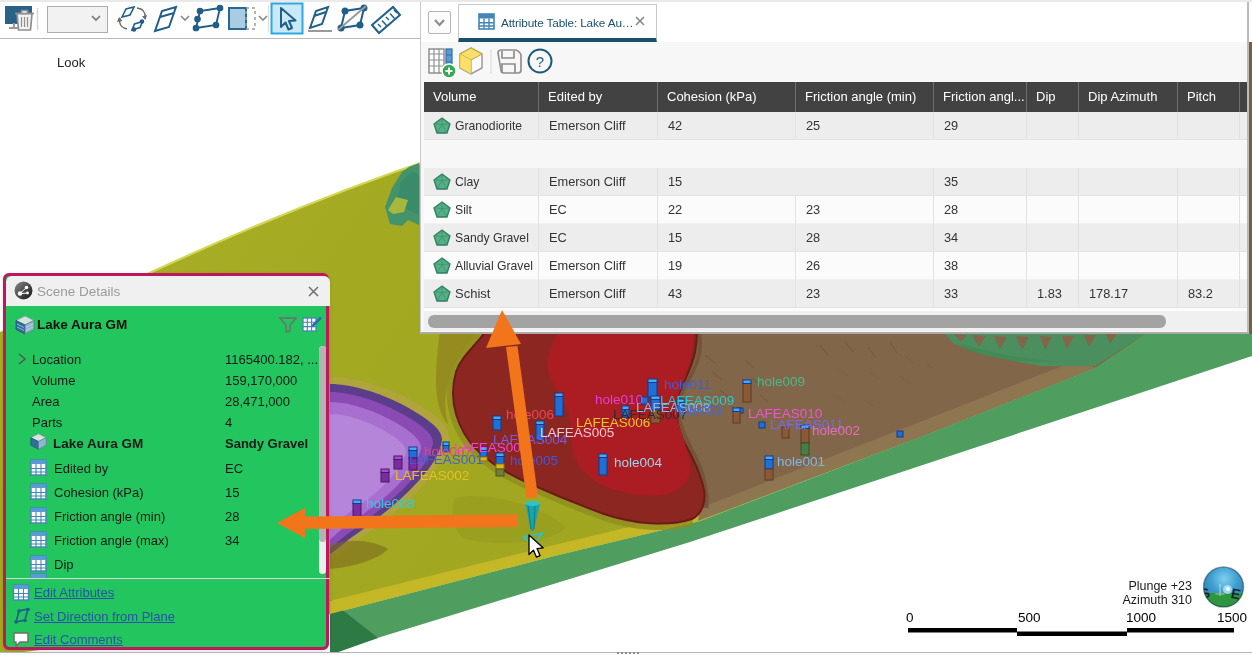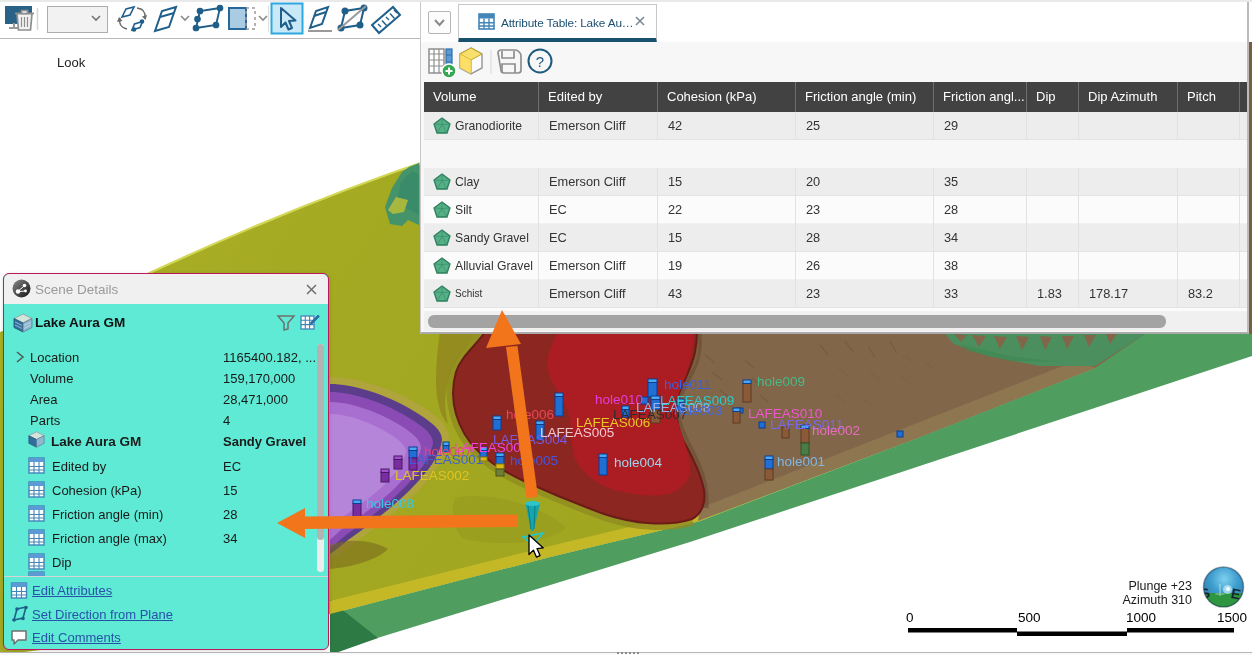--- a/index.html
+++ b/index.html
@@ -23,21 +23,21 @@
   .hc{position:absolute;top:0;height:30px;color:#fff;font-size:13px;line-height:30px;padding-left:9px;
       border-left:1px solid #6e6e6e;box-sizing:border-box;overflow:hidden;white-space:nowrap;}
   .row{position:absolute;left:3px;width:823px;height:28px;box-shadow:inset 0 -1px 0 rgba(0,0,0,0.04);}
   .cell{position:absolute;top:0;height:28px;font-size:12.8px;color:#333;line-height:28px;padding-left:10px;
       border-left:1px solid #e2e2e2;box-sizing:border-box;overflow:hidden;white-space:nowrap;}
   .odd{background:#ededed;}
   .even{background:#fbfbfb;}
   #hscroll{position:absolute;left:3px;top:312px;width:823px;height:19px;background:#f0f0f0;}
   #hthumb{position:absolute;left:4px;top:3px;width:738px;height:13px;background:#a3a3a3;border-radius:6px;}
   
-  #sd{left:3px;top:273px;width:326px;height:377px;background:#5eead4;border:1px solid #be185d;border-radius:6px;
+  #sd{left:3px;top:273px;width:326px;height:377px;background:#22c55e;border:3px solid #be185d;border-radius:6px;
       z-index:30;box-sizing:border-box;box-shadow:0 1px 4px rgba(0,0,0,.15);}
   #sdtitle{position:absolute;left:0;top:0;width:324px;height:30px;background:#f0f0f0;border-radius:6px 6px 0 0;}
   #sdtitle .t{position:absolute;left:31px;top:8px;font-size:13.5px;color:#9a9a9a;}
   .sdrow{position:absolute;left:0;width:310px;height:21px;font-size:13px;color:#1a1a1a;}
   .sdlbl{position:absolute;top:3px;white-space:nowrap;}
   .sdval{position:absolute;left:219px;top:3px;white-space:nowrap;}
   .sdlink{position:absolute;left:28px;font-size:13px;color:#2853a8;text-decoration:underline;}
   
   #status{left:0;top:652px;width:1252px;height:3px;background:#fafafa;border-top:1px solid #b5b5b5;z-index:40;box-sizing:border-box;}
 </style>
@@ -382,21 +382,20 @@
 <div class="cell" style="left:753px;width:62px;"></div>
 <div class="cell" style="left:815px;width:8px;"></div>
 </div>
 <div class="row odd" style="top:168px;">
 <div class="cell" style="left:0;width:114px;border-left:none;padding-left:31px;font-size:12.2px;"><svg style="position:absolute;left:9px;top:5px" width="18" height="18" viewBox="0 0 18 18">
             <path d="M9,1 L17,7 L14,16 L4,16 L1,7 Z" fill="#56b087" stroke="#2e7d5b" stroke-width="1.3"></path>
             <path d="M9,1 L9,7.5 L17,7 M9,7.5 L14,16 M9,7.5 L4,16 M9,7.5 L1,7" stroke="#3d946c" stroke-width="0.9" fill="none"></path>
           </svg>Clay</div>
 <div class="cell" style="left:114px;width:119px;">Emerson Cliff</div>
 <div class="cell" style="left:233px;width:138px;">15</div>
-<div class="cell" style="left:371px;width:138px;">20</div>
 <div class="cell" style="left:509px;width:93px;">35</div>
 <div class="cell" style="left:602px;width:52px;"></div>
 <div class="cell" style="left:654px;width:99px;"></div>
 <div class="cell" style="left:753px;width:62px;"></div>
 <div class="cell" style="left:815px;width:8px;"></div>
 </div>
 <div class="row even" style="top:196px;">
 <div class="cell" style="left:0;width:114px;border-left:none;padding-left:31px;font-size:12.2px;"><svg style="position:absolute;left:9px;top:5px" width="18" height="18" viewBox="0 0 18 18">
             <path d="M9,1 L17,7 L14,16 L4,16 L1,7 Z" fill="#56b087" stroke="#2e7d5b" stroke-width="1.3"></path>
             <path d="M9,1 L9,7.5 L17,7 M9,7.5 L14,16 M9,7.5 L4,16 M9,7.5 L1,7" stroke="#3d946c" stroke-width="0.9" fill="none"></path>
@@ -432,21 +431,21 @@
 <div class="cell" style="left:114px;width:119px;">Emerson Cliff</div>
 <div class="cell" style="left:233px;width:138px;">19</div>
 <div class="cell" style="left:371px;width:138px;">26</div>
 <div class="cell" style="left:509px;width:93px;">38</div>
 <div class="cell" style="left:602px;width:52px;"></div>
 <div class="cell" style="left:654px;width:99px;"></div>
 <div class="cell" style="left:753px;width:62px;"></div>
 <div class="cell" style="left:815px;width:8px;"></div>
 </div>
 <div class="row odd" style="top:280px;">
-<div class="cell" style="left:0;width:114px;border-left:none;padding-left:31px;font-size:10px;"><svg style="position:absolute;left:9px;top:5px" width="18" height="18" viewBox="0 0 18 18">
+<div class="cell" style="left:0;width:114px;border-left:none;padding-left:31px;font-size:13px;"><svg style="position:absolute;left:9px;top:5px" width="18" height="18" viewBox="0 0 18 18">
             <path d="M9,1 L17,7 L14,16 L4,16 L1,7 Z" fill="#56b087" stroke="#2e7d5b" stroke-width="1.3"></path>
             <path d="M9,1 L9,7.5 L17,7 M9,7.5 L14,16 M9,7.5 L4,16 M9,7.5 L1,7" stroke="#3d946c" stroke-width="0.9" fill="none"></path>
           </svg>Schist</div>
 <div class="cell" style="left:114px;width:119px;">Emerson Cliff</div>
 <div class="cell" style="left:233px;width:138px;">43</div>
 <div class="cell" style="left:371px;width:138px;">23</div>
 <div class="cell" style="left:509px;width:93px;">33</div>
 <div class="cell" style="left:602px;width:52px;">1.83</div>
 <div class="cell" style="left:654px;width:99px;">178.17</div>
 <div class="cell" style="left:753px;width:62px;">83.2</div>

